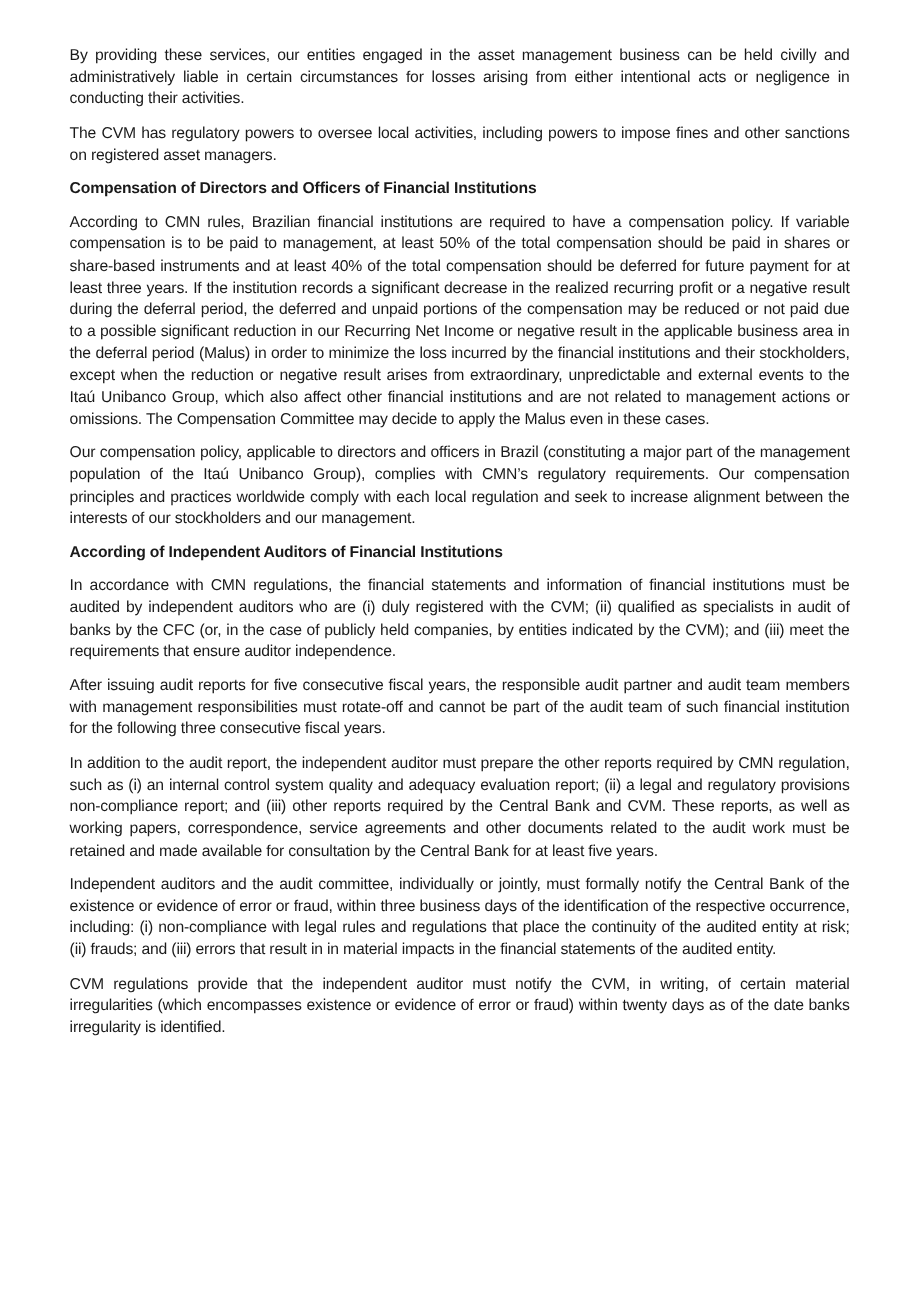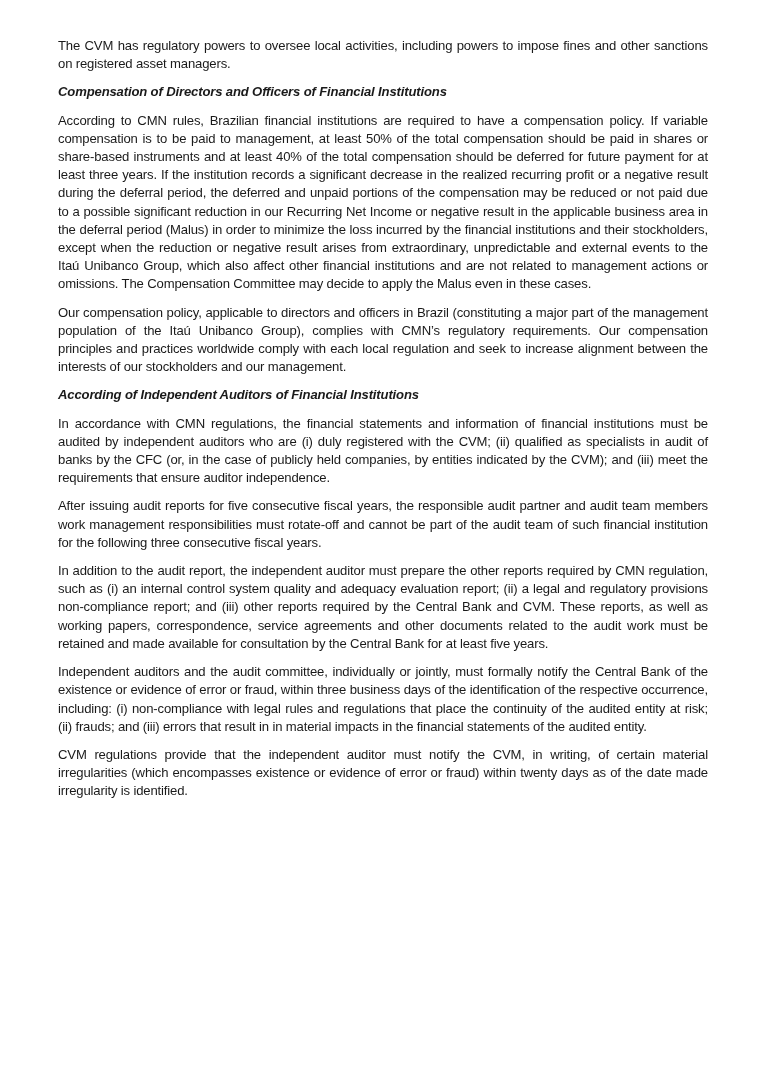--- a/index.html
+++ b/index.html
@@ -25,40 +25,40 @@
       letter-spacing: -0.15px;
     }
     .para {
       margin: 0 0 10px 0;
       text-align: justify;
       text-justify: inter-word;
     }
     .heading {
       margin: 0 0 10px 0;
       font-weight: bold;
-      font-style: italic;
     }
     .page-number {
       position: absolute;
       left: 654px;
       top: 1091px;
       font-family: "Liberation Sans", sans-serif;
       font-size: 11.5px;
       color: #1a1a1a;
     }
   </style>
 </head>
 <body>
 
 <div class="page">
+  <p class="para">By providing these services, our entities engaged in the asset management business can be held civilly and administratively liable in certain circumstances for losses arising from either intentional acts or negligence in conducting their activities.</p>
   <p class="para">The CVM has regulatory powers to oversee local activities, including powers to impose fines and other sanctions on registered asset managers.</p>
   <p class="heading">Compensation of Directors and Officers of Financial Institutions</p>
   <p class="para">According to CMN rules, Brazilian financial institutions are required to have a compensation policy. If variable compensation is to be paid to management, at least 50% of the total compensation should be paid in shares or share-based instruments and at least 40% of the total compensation should be deferred for future payment for at least three years. If the institution records a significant decrease in the realized recurring profit or a negative result during the deferral period, the deferred and unpaid portions of the compensation may be reduced or not paid due to a possible significant reduction in our Recurring Net Income or negative result in the applicable business area in the deferral period (Malus) in order to minimize the loss incurred by the financial institutions and their stockholders, except when the reduction or negative result arises from extraordinary, unpredictable and external events to the Itaú Unibanco Group, which also affect other financial institutions and are not related to management actions or omissions. The Compensation Committee may decide to apply the Malus even in these cases.</p>
   <p class="para">Our compensation policy, applicable to directors and officers in Brazil (constituting a major part of the management population of the Itaú Unibanco Group), complies with CMN’s regulatory requirements. Our compensation principles and practices worldwide comply with each local regulation and seek to increase alignment between the interests of our stockholders and our management.</p>
   <p class="heading">According of Independent Auditors of Financial Institutions</p>
   <p class="para">In accordance with CMN regulations, the financial statements and information of financial institutions must be audited by independent auditors who are (i) duly registered with the CVM; (ii) qualified as specialists in audit of banks by the CFC (or, in the case of publicly held companies, by entities indicated by the CVM); and (iii) meet the requirements that ensure auditor independence.</p>
-  <p class="para">After issuing audit reports for five consecutive fiscal years, the responsible audit partner and audit team members work management responsibilities must rotate-off and cannot be part of the audit team of such financial institution for the following three consecutive fiscal years.</p>
+  <p class="para">After issuing audit reports for five consecutive fiscal years, the responsible audit partner and audit team members with management responsibilities must rotate-off and cannot be part of the audit team of such financial institution for the following three consecutive fiscal years.</p>
   <p class="para">In addition to the audit report, the independent auditor must prepare the other reports required by CMN regulation, such as (i) an internal control system quality and adequacy evaluation report; (ii) a legal and regulatory provisions non-compliance report; and (iii) other reports required by the Central Bank and CVM. These reports, as well as working papers, correspondence, service agreements and other documents related to the audit work must be retained and made available for consultation by the Central Bank for at least five years.</p>
   <p class="para">Independent auditors and the audit committee, individually or jointly, must formally notify the Central Bank of the existence or evidence of error or fraud, within three business days of the identification of the respective occurrence, including: (i) non-compliance with legal rules and regulations that place the continuity of the audited entity at risk; (ii) frauds; and (iii) errors that result in in material impacts in the financial statements of the audited entity.</p>
-  <p class="para">CVM regulations provide that the independent auditor must notify the CVM, in writing, of certain material irregularities (which encompasses existence or evidence of error or fraud) within twenty days as of the date made irregularity is identified.</p>
+  <p class="para">CVM regulations provide that the independent auditor must notify the CVM, in writing, of certain material irregularities (which encompasses existence or evidence of error or fraud) within twenty days as of the date banks irregularity is identified.</p>
 </div>
 
 <div class="page-number">42</div>
 
 </body></html>

